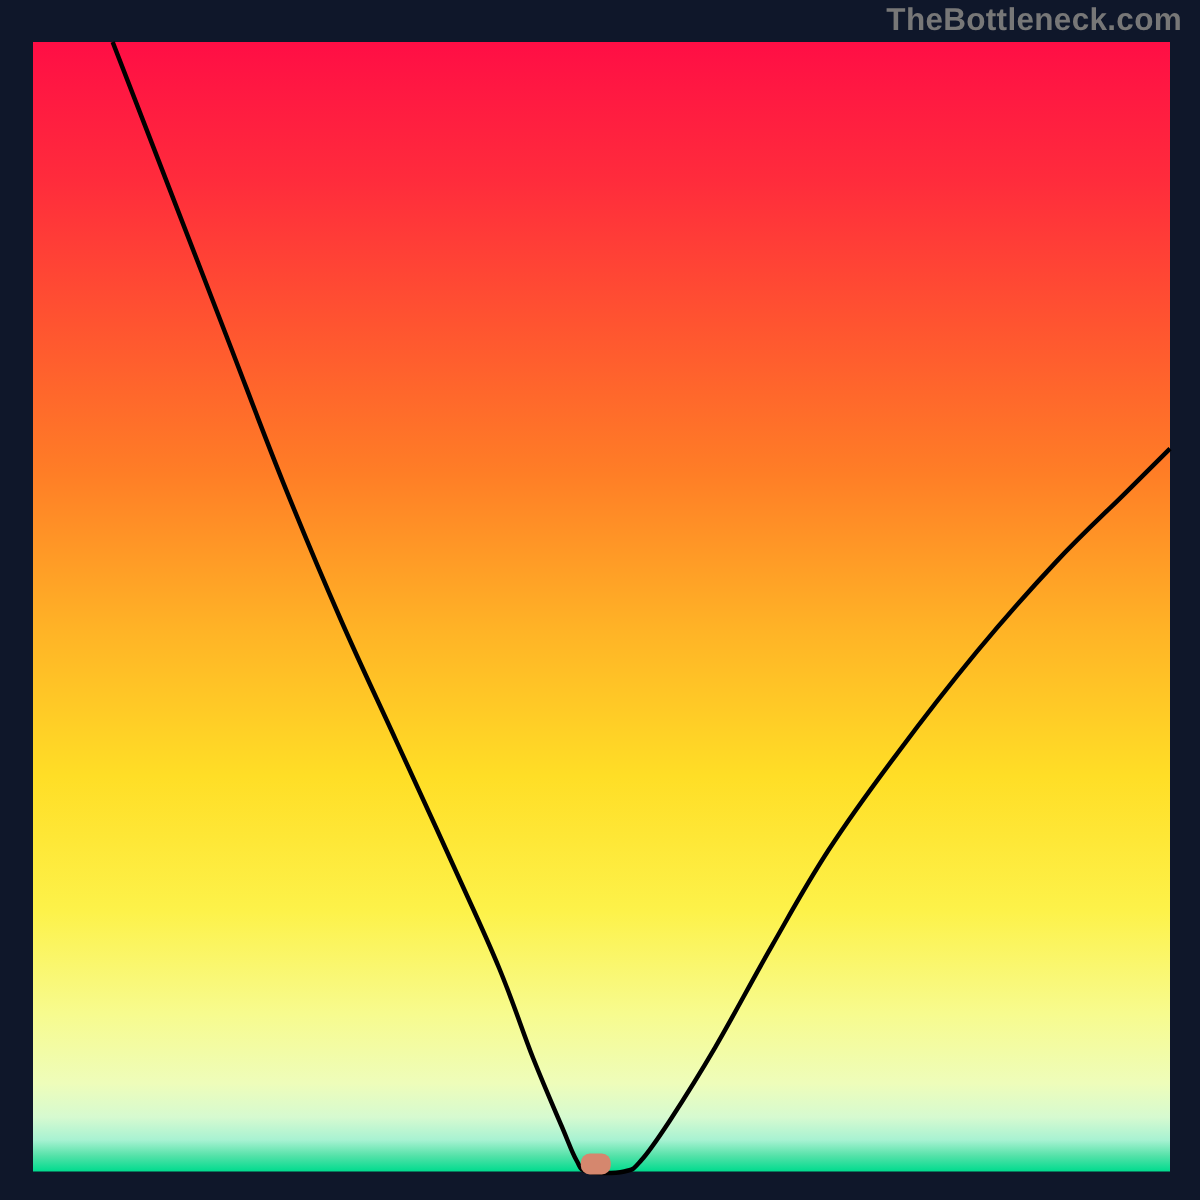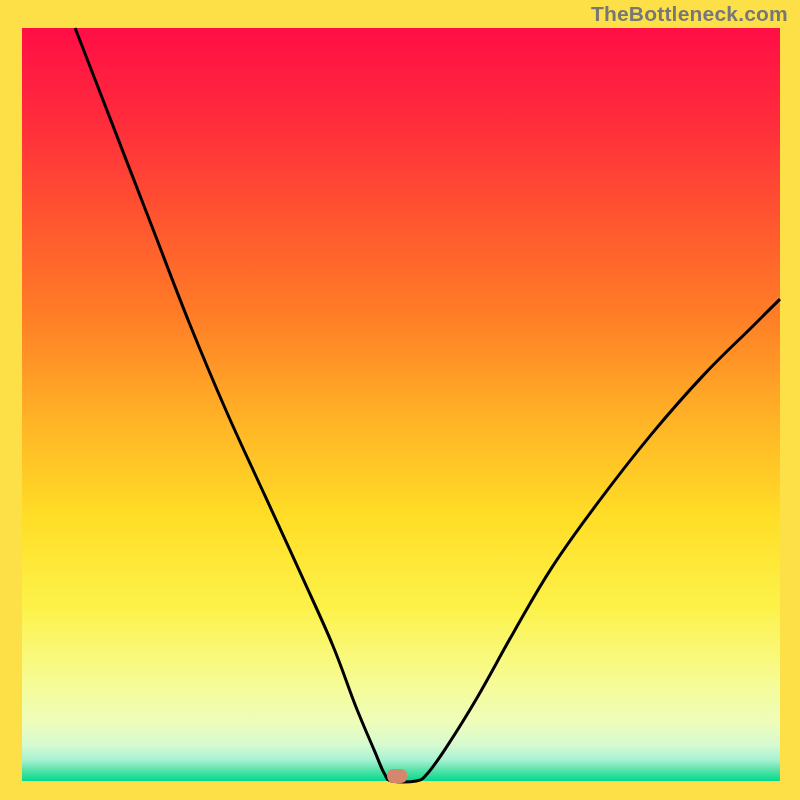--- a/index.html
+++ b/index.html
@@ -8,21 +8,21 @@
     width: 800px;
     height: 800px;
     background: #000;
     font-family: Arial, Helvetica, sans-serif;
     overflow: hidden;
   }
   .wrap {
     position: relative;
     width: 800px;
     height: 800px;
-    background: #fde047;
+    background: #0f172a;
   }
   .credit {
     position: absolute;
     top: 2px;
     right: 12px;
     color: #777;
     font-size: 21px;
     font-weight: 600;
     letter-spacing: 0.2px;
     font-family: Arial, Helvetica, sans-serif;

